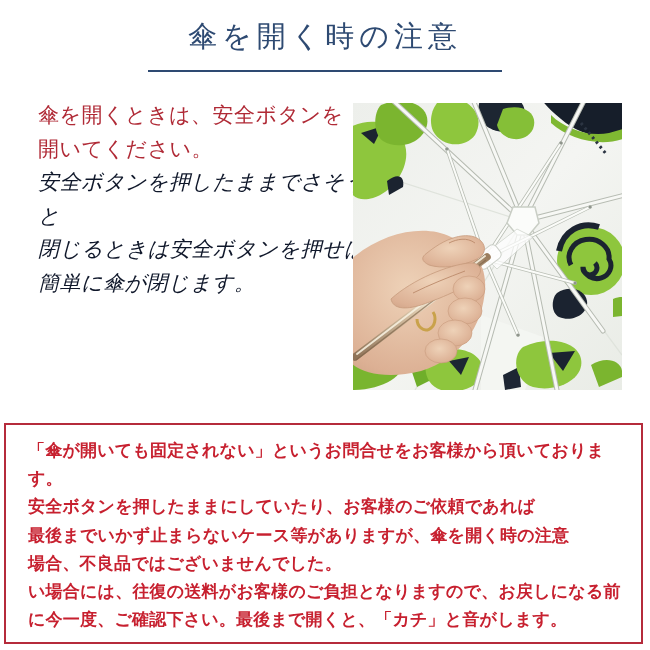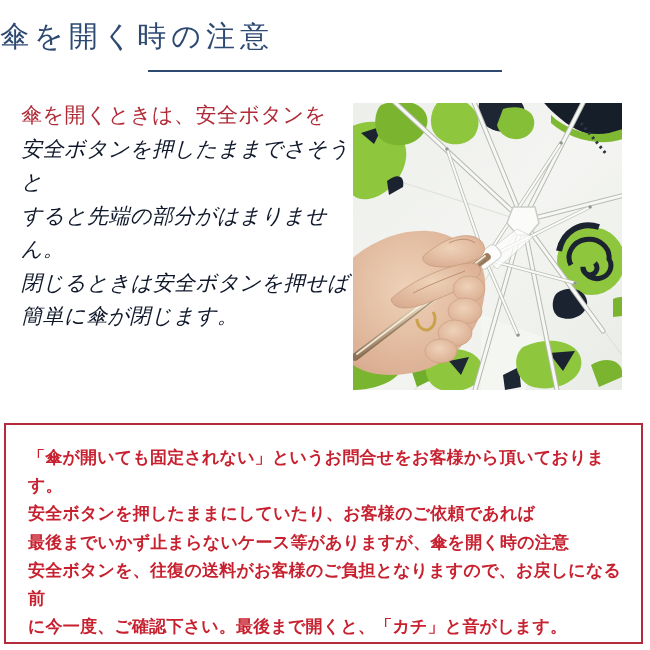--- a/index.html
+++ b/index.html
@@ -1,57 +1,57 @@
 <!DOCTYPE html>
 <html><head>
 <meta charset="utf-8">
 <style>
   html,body{margin:0;padding:0;}
   body{
     width:650px;height:650px;background:#ffffff;position:relative;overflow:hidden;
     font-family:"Liberation Sans","DejaVu Sans",sans-serif;
   }
   .page-title{
-    position:absolute;top:17px;left:0;right:0;
+    position:absolute;top:17px;left:0;right:0;text-align:center;
     font-family:"Liberation Serif","DejaVu Serif",serif;
     font-size:29px;font-weight:500;letter-spacing:5px;color:#2e4a72;margin:0;
   }
   .title-underline{
     position:absolute;top:70px;left:148px;width:354px;height:2px;background:#2e4a72;
   }
   .instructions{
-    position:absolute;left:21px;top:99px;width:334px;
+    position:absolute;left:38px;top:99px;width:334px;
     font-family:"Liberation Serif","DejaVu Serif",serif;
     font-size:21px;line-height:33.5px;letter-spacing:0.5px;
   }
   .instructions p{margin:0;}
   .warn-line{color:#b02a36;}
   .body-line{color:#0f172a;font-style:italic;}
   .photo{
     position:absolute;left:353px;top:103px;width:269px;height:287px;
   }
   .photo svg{display:block;width:100%;height:100%;}
   .notice-box{
     position:absolute;left:4px;top:423px;width:639px;height:221px;
     box-sizing:border-box;border:2px solid #b52b3b;background:#ffffff;
-    padding:19px 6px 0 22px;
+    padding:12px 6px 0 22px;
     color:#c7202f;font-weight:bold;font-size:17px;line-height:28.2px;letter-spacing:0.2px;
   }
   .notice-box p{margin:0;}
 </style>
 </head>
 <body>
 
 <h1 class="page-title">傘を開く時の注意</h1>
 <div class="title-underline"></div>
 
 <div class="instructions">
   <p class="warn-line">傘を開くときは、安全ボタンを</p>
+  <p class="warn-line">開いてください。</p>
   <p class="body-line">安全ボタンを押したままでさそうと</p>
-  <p class="body-line">すると先端の部分がはまりません。</p>
   <p class="body-line">閉じるときは安全ボタンを押せば</p>
   <p class="body-line">簡単に傘が閉じます。</p>
 </div>
 
 <figure class="photo" style="margin:0;">
   <svg viewBox="0 0 269 287" xmlns="http://www.w3.org/2000/svg">
     <defs>
       <linearGradient id="gBG" x1="0" y1="0" x2="1" y2="1">
         <stop offset="0" stop-color="#edefeb"></stop>
         <stop offset="0.5" stop-color="#f4f5f2"></stop>
@@ -180,15 +180,16 @@
       <path d="M96,140 C104,136 114,134 122,140" stroke="#c09071" stroke-width="1" fill="none"></path>
       <path d="M60,190 C76,182 96,174 112,168" stroke="#c09071" stroke-width="1" fill="none"></path>
     </g>
   </svg>
 </figure>
 
 <div class="notice-box">
   <p>「傘が開いても固定されない」というお問合せをお客様から頂いております。</p>
   <p>安全ボタンを押したままにしていたり、お客様のご依頼であれば</p>
   <p>最後までいかず止まらないケース等がありますが、傘を開く時の注意</p>
-  <p>安全ボタンを、往復の送料がお客様のご負担となりますので、お戻しになる前</p>
+  <p>場合、不良品ではございませんでした。</p>
+  <p>い場合には、往復の送料がお客様のご負担となりますので、お戻しになる前</p>
   <p>に今一度、ご確認下さい。最後まで開くと、「カチ」と音がします。</p>
 </div>
 
 </body></html>

